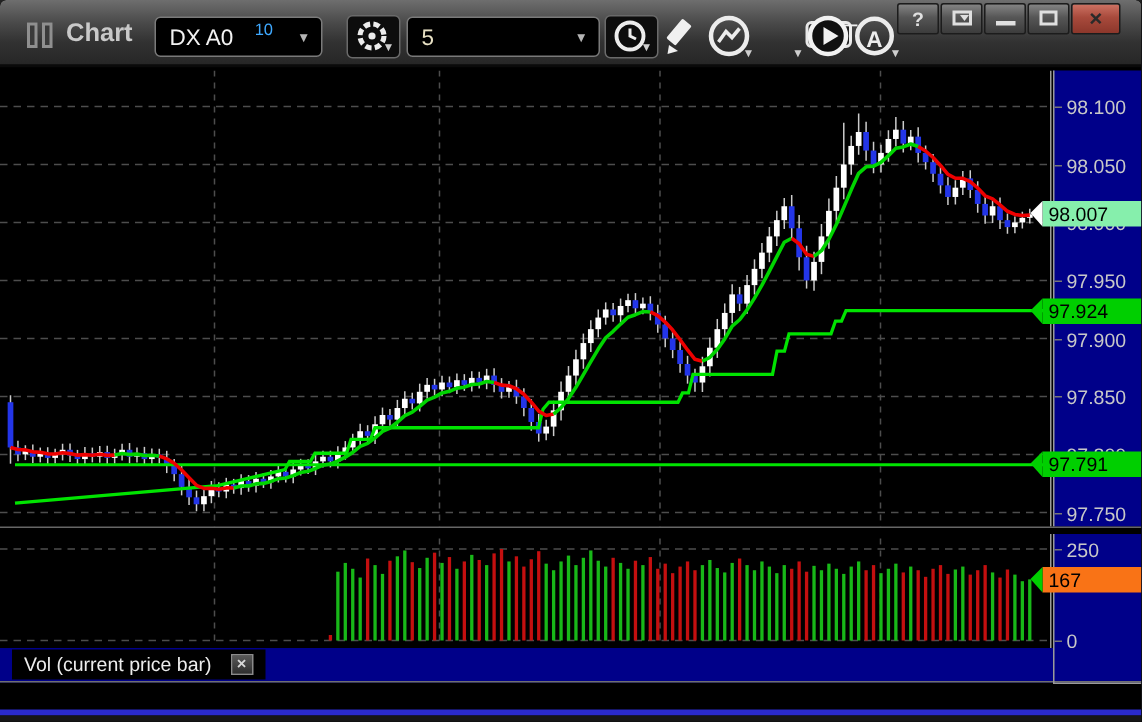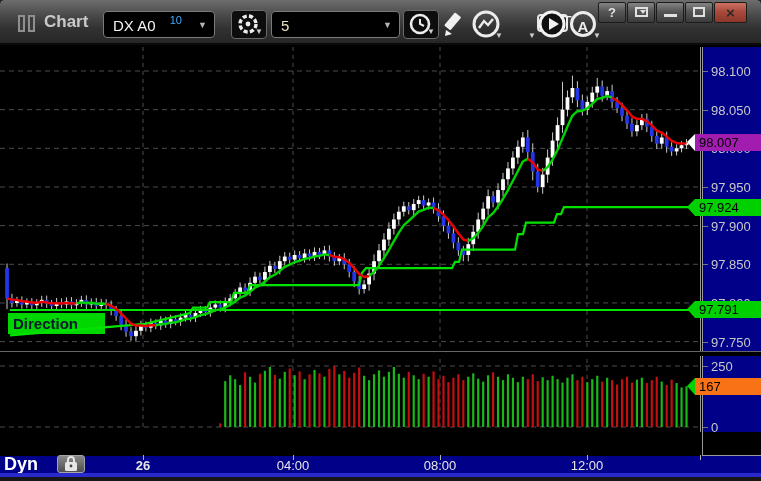--- a/index.html
+++ b/index.html
@@ -161,21 +161,20 @@
     <div class="winbtn minb">
         <span class="minglyph"></span>
       </div>
     <div class="winbtn maxb">
         <span class="maxglyph"></span>
       </div>
     <div class="winbtn closeb">×</div>
   </div>
 
   <div class="plot">
-    <div class="direction-label">Direction</div>
     <svg id="plot-svg" width="702" height="385" viewBox="0 47 702 385">
         <g>
           <line x1="0" y1="71" x2="701" y2="71" stroke="#4d4d4d" stroke-width="1" stroke-dasharray="5 4"></line>
           <line x1="0" y1="109.65714285714128" x2="701" y2="109.65714285714128" stroke="#4d4d4d" stroke-width="1" stroke-dasharray="5 4"></line>
           <line x1="0" y1="148.31428571428256" x2="701" y2="148.31428571428256" stroke="#4d4d4d" stroke-width="1" stroke-dasharray="5 4"></line>
           <line x1="0" y1="186.97142857142387" x2="701" y2="186.97142857142387" stroke="#4d4d4d" stroke-width="1" stroke-dasharray="5 4"></line>
           <line x1="0" y1="225.62857142856515" x2="701" y2="225.62857142856515" stroke="#4d4d4d" stroke-width="1" stroke-dasharray="5 4"></line>
           <line x1="0" y1="264.2857142857174" x2="701" y2="264.2857142857174" stroke="#4d4d4d" stroke-width="1" stroke-dasharray="5 4"></line>
           <line x1="0" y1="302.94285714285877" x2="701" y2="302.94285714285877" stroke="#4d4d4d" stroke-width="1" stroke-dasharray="5 4"></line>
           <line x1="0" y1="341.6" x2="701" y2="341.6" stroke="#4d4d4d" stroke-width="1" stroke-dasharray="5 4"></line>
@@ -598,56 +597,41 @@
       <span class="ticklabel" style="top: 248.943px;">97.800</span>
       <i class="tickdash" style="top: 255.943px;"></i>
       <span class="ticklabel" style="top: 287.6px;">97.750</span>
       <i class="tickdash" style="top: 294.6px;"></i>
       <span class="ticklabel" style="top: 312px;">250</span>
       <i class="tickdash" style="top: 319px;"></i>
       <span class="ticklabel" style="top: 373px;">0</span>
       <i class="tickdash" style="top: 380px;"></i>
       <div class="ptag" style="top: 87.4023px;">
         <i class="arrw" style="border-right: 8px solid rgb(255, 255, 255);"></i>
-        <span class="val" style="background: #a21caf; color: rgb(0, 0, 0);">98.007</span>
+        <span class="val" style="background: #86efac; color: rgb(0, 0, 0);">98.007</span>
       </div>
       <div class="ptag" style="top: 151.573px;">
         <i class="arrw" style="border-right: 8px solid rgb(0, 207, 0);"></i>
         <span class="val" style="background: rgb(0, 207, 0); color: rgb(0, 0, 0);">97.924</span>
       </div>
       <div class="ptag" style="top: 254.401px;">
         <i class="arrw" style="border-right: 8px solid rgb(0, 207, 0);"></i>
         <span class="val" style="background: rgb(0, 207, 0); color: rgb(0, 0, 0);">97.791</span>
       </div>
       <div class="ptag" style="top: 330.752px;">
         <i class="arrw" style="border-right: 8px solid rgb(0, 207, 0);"></i>
         <span class="val" style="background: #f97316; color: rgb(0, 0, 0);">167</span>
       </div>
     </div>
   <div class="pane-split"></div>
   <div class="axis-corner"></div>
 
-
-  <div class="statusbar">
-    <span class="dyn">Dyn</span>
-    <span class="lockbtn">
-      <svg width="26" height="16" viewBox="0 0 26 16">
-        <rect x="7" y="6" width="12" height="9" rx="1.5" fill="#e6e6e6"></rect>
-        <path d="M10 6 V4 a3 3 0 0 1 6 0 V6" fill="none" stroke="#e6e6e6" stroke-width="2"></path>
-        <circle cx="13" cy="10" r="1.4" fill="#444"></circle>
-      </svg>
-    </span>
-    <div id="time-axis">
-        <span class="timetick" style="left: 143px;"></span>
-        <span class="timetick" style="left: 293px;"></span>
-        <span class="timetick" style="left: 440px;"></span>
-        <span class="timetick" style="left: 587px;"></span>
-        <span class="timetick" style="left: 700px;"></span>
-        <span class="timelabel" style="left: 143px; font-weight: bold;">26</span>
-        <span class="timelabel" style="left: 293px;">04:00</span>
-        <span class="timelabel" style="left: 440px;">08:00</span>
-        <span class="timelabel" style="left: 587px;">12:00</span>
-      </div>
+  <div class="tabstrip">
+    <div class="voltab">
+      <span>Vol (current price bar)</span>
+      <span class="tabclose">×</span>
+    </div>
   </div>
+
 
   <div class="bottomblue"></div>
   <div class="bottomdark"></div>
 </div>
 
 </body></html>

